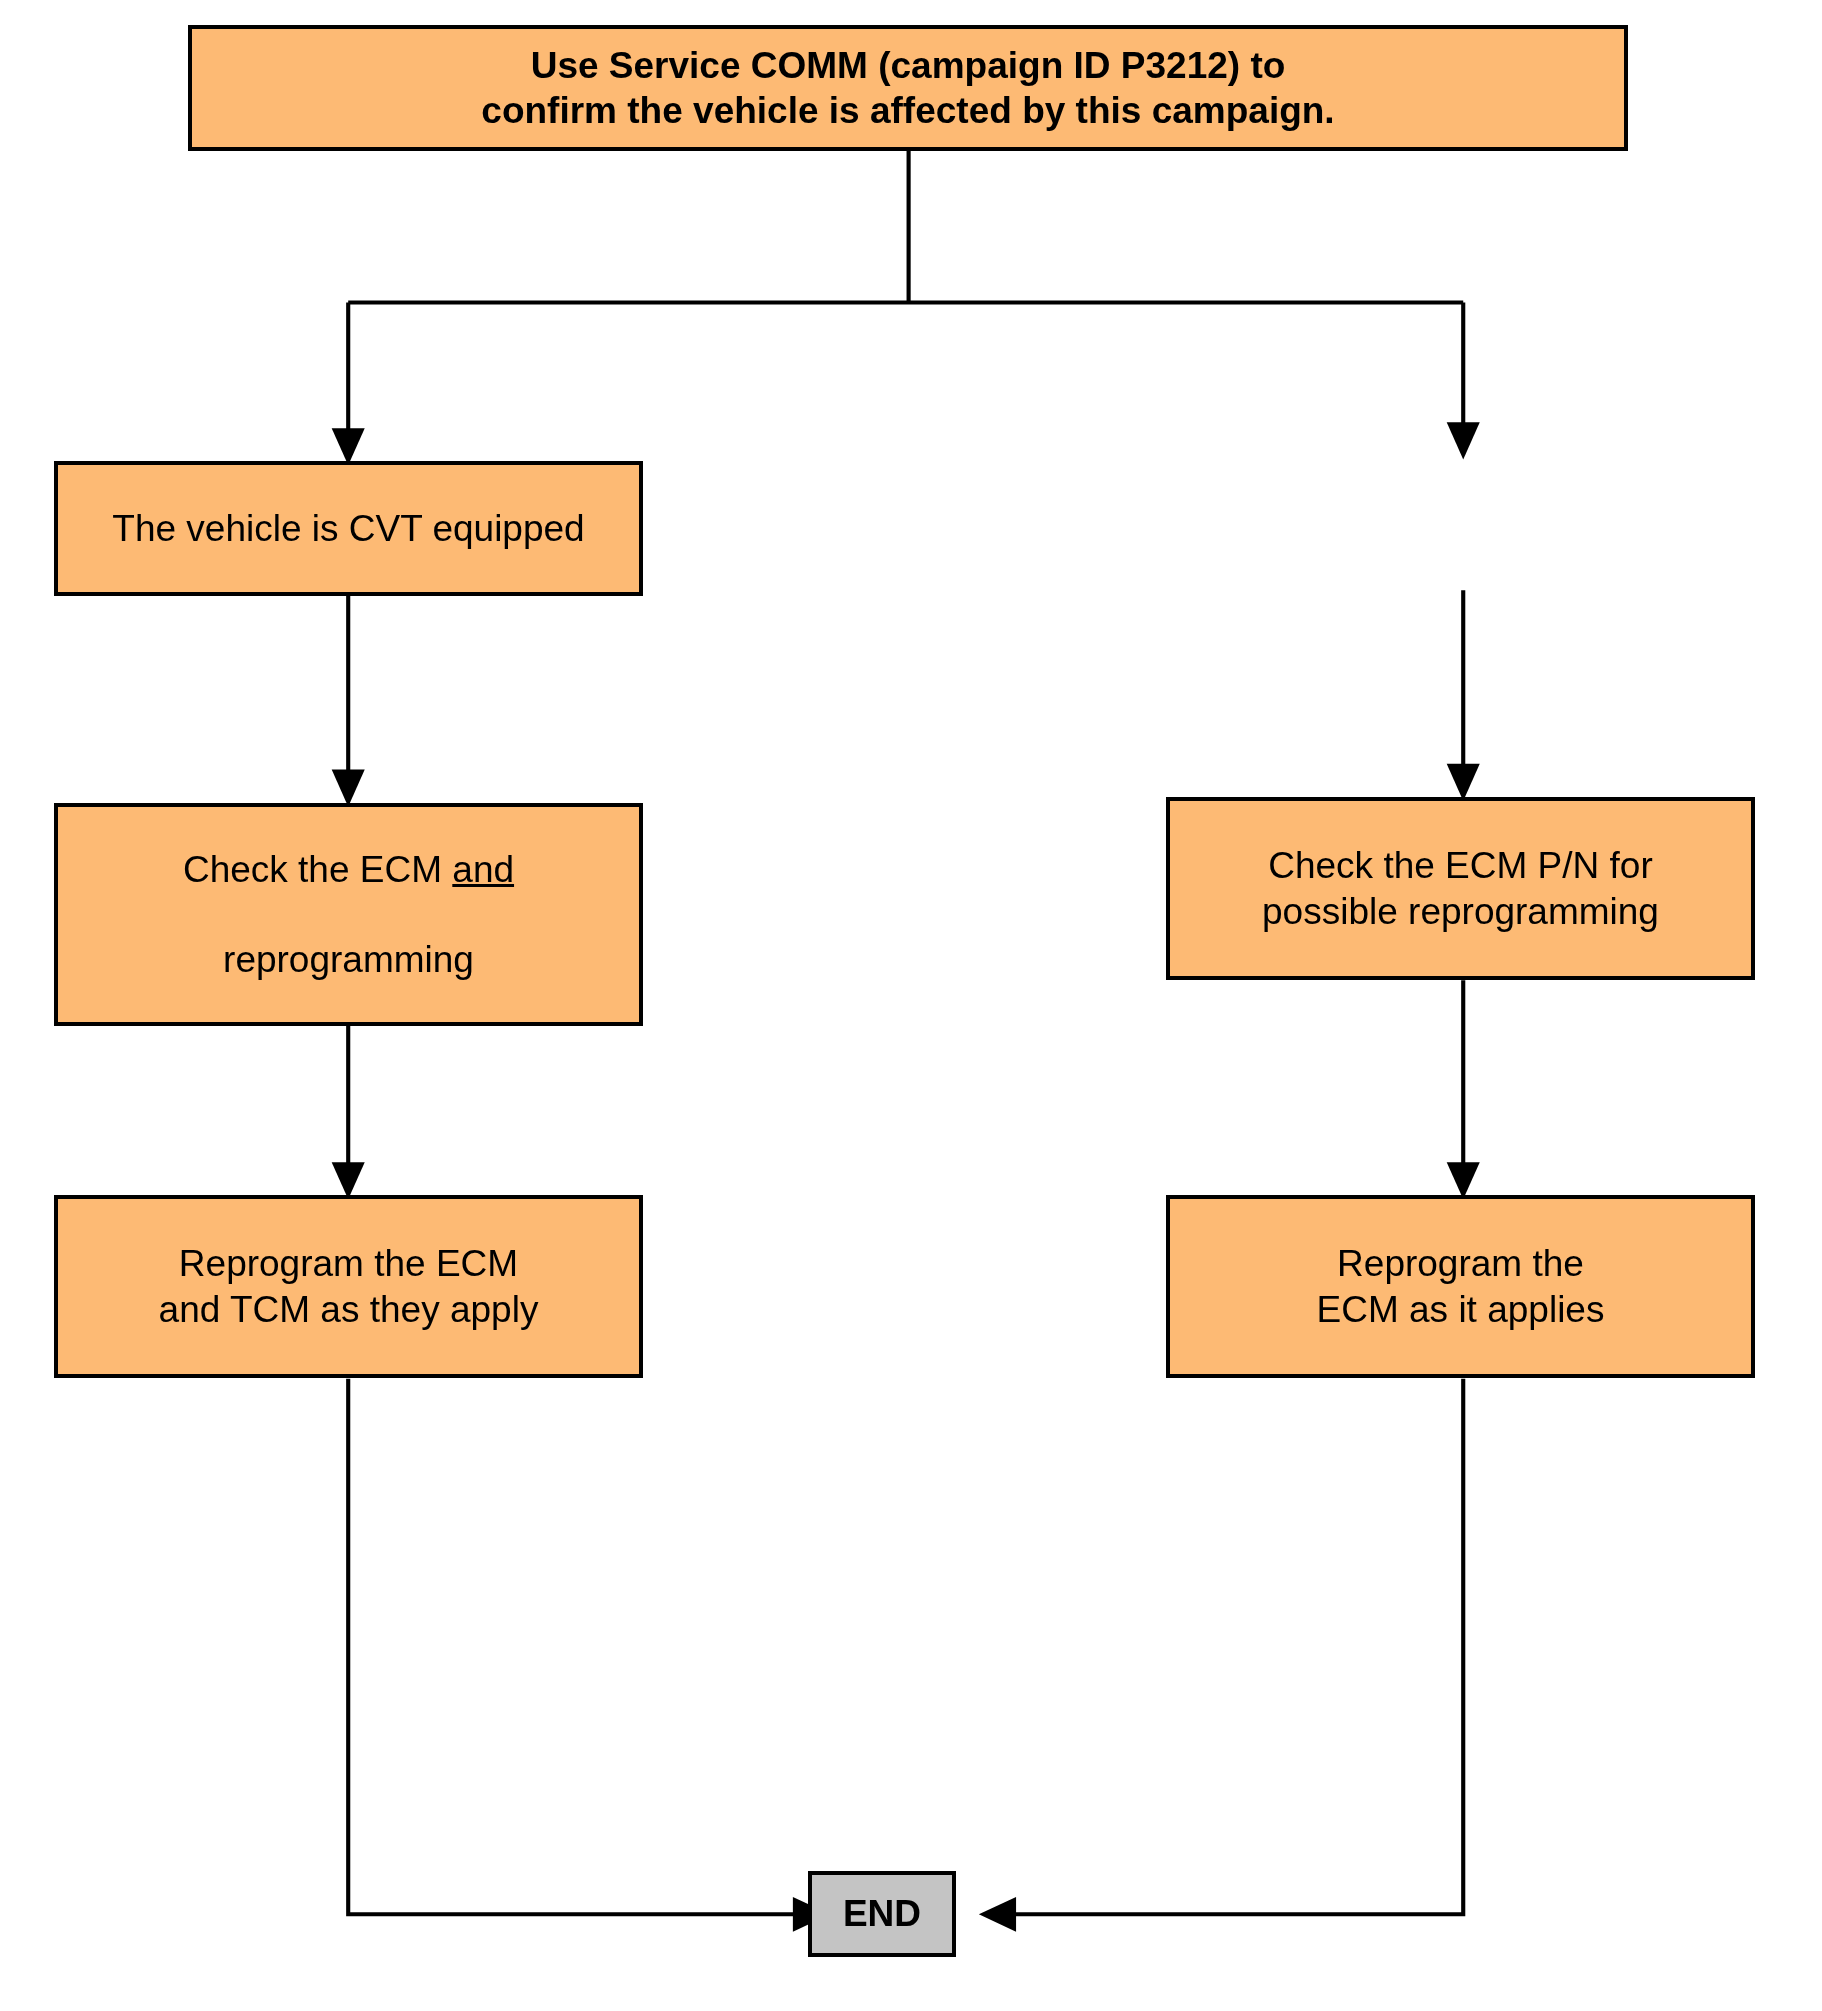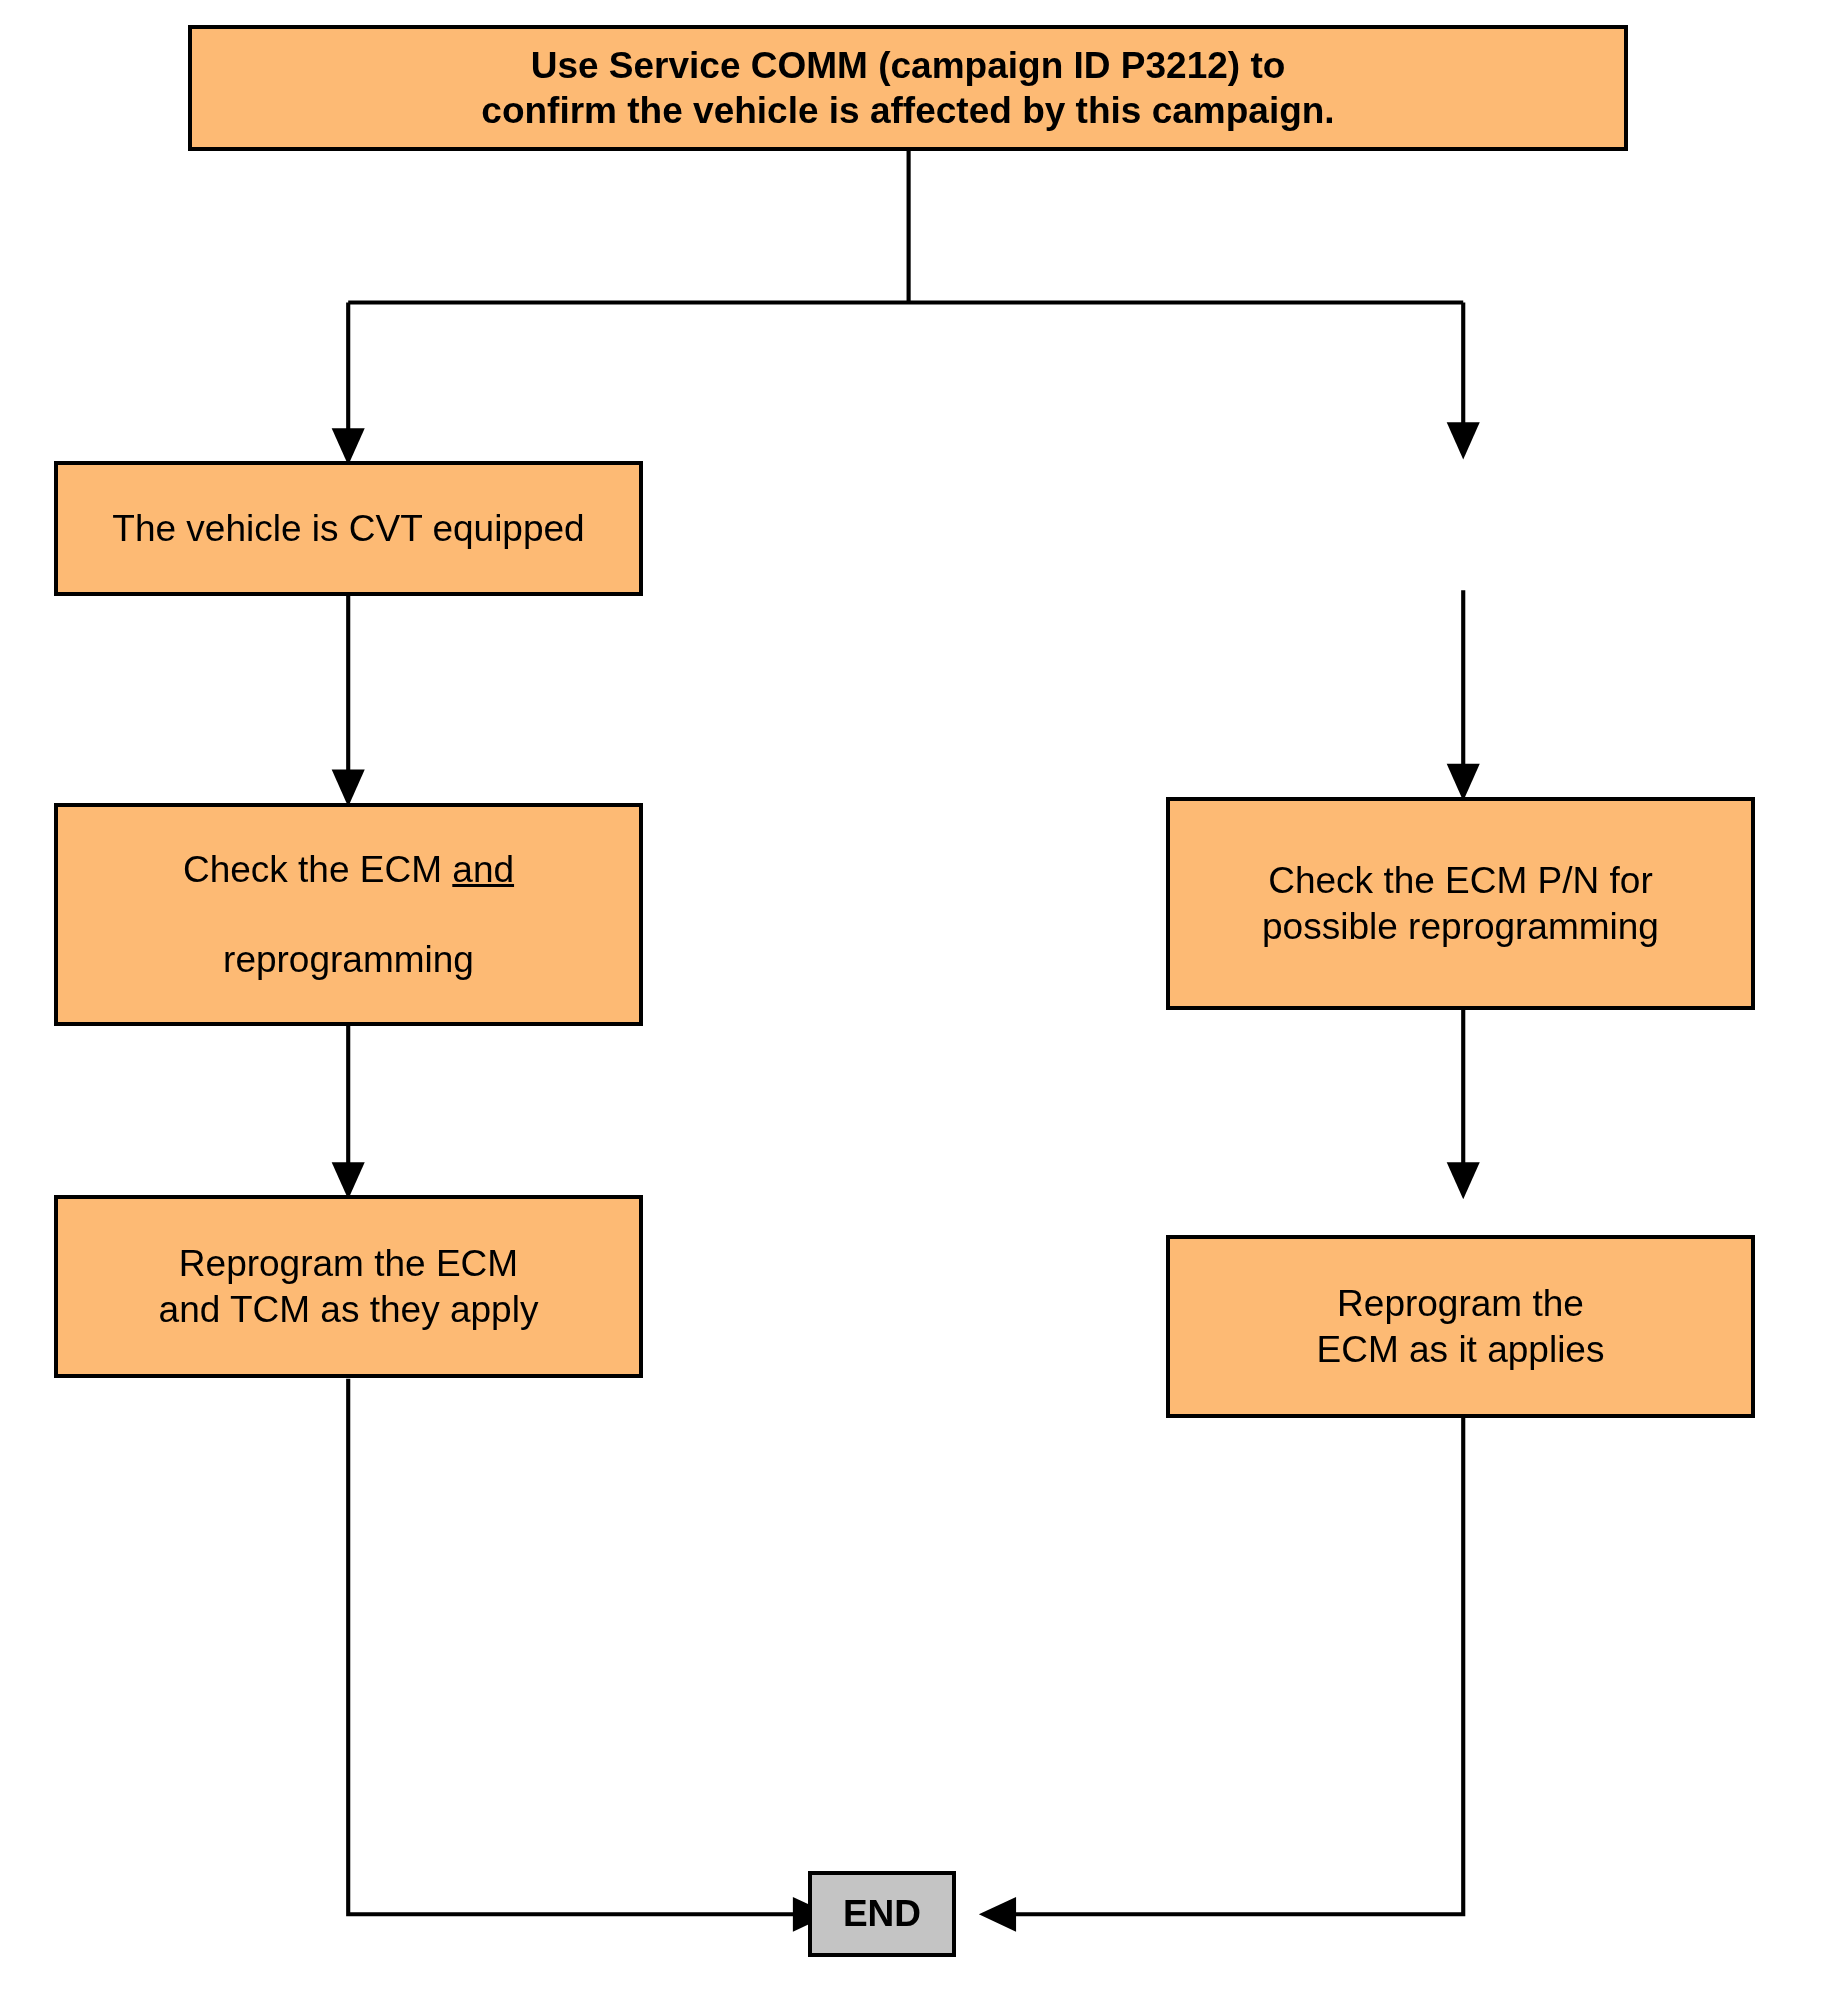--- a/index.html
+++ b/index.html
@@ -59,30 +59,30 @@
   }
   #node-mt {
     left: 1166px; top: 455px; width: 589px;  height: 135px;
     font-size: 37px; font-weight: normal;
   }
   #node-check-cvt {
     left: 54px;   top: 803px; width: 589px;  height: 223px;
     font-size: 37px; font-weight: normal;
   }
   #node-check-mt {
-    left: 1166px; top: 797px; width: 589px;  height: 213px;
+    left: 1166px; top: 797px; width: 589px;  height: 183px;
     font-size: 37px; font-weight: normal; text-align: center;
   }
   #node-reprogram-cvt {
     left: 54px;   top: 1195px; width: 589px; height: 183px;
     font-size: 37px; font-weight: normal;
   }
   #node-reprogram-mt {
     left: 1166px; top: 1195px; width: 589px; height: 183px;
-    font-size: 37px; font-weight: normal; margin-top: 40px;
+    font-size: 37px; font-weight: normal;
   }
   #node-end {
     left: 808px; top: 1871px; width: 148px; height: 86px;
     font-size: 37px; font-weight: bold;
     background: #c4c4c4;
     border-width: 4.1px;
   }
   .underline-word { text-decoration: underline; }
 </style>
 </head>

